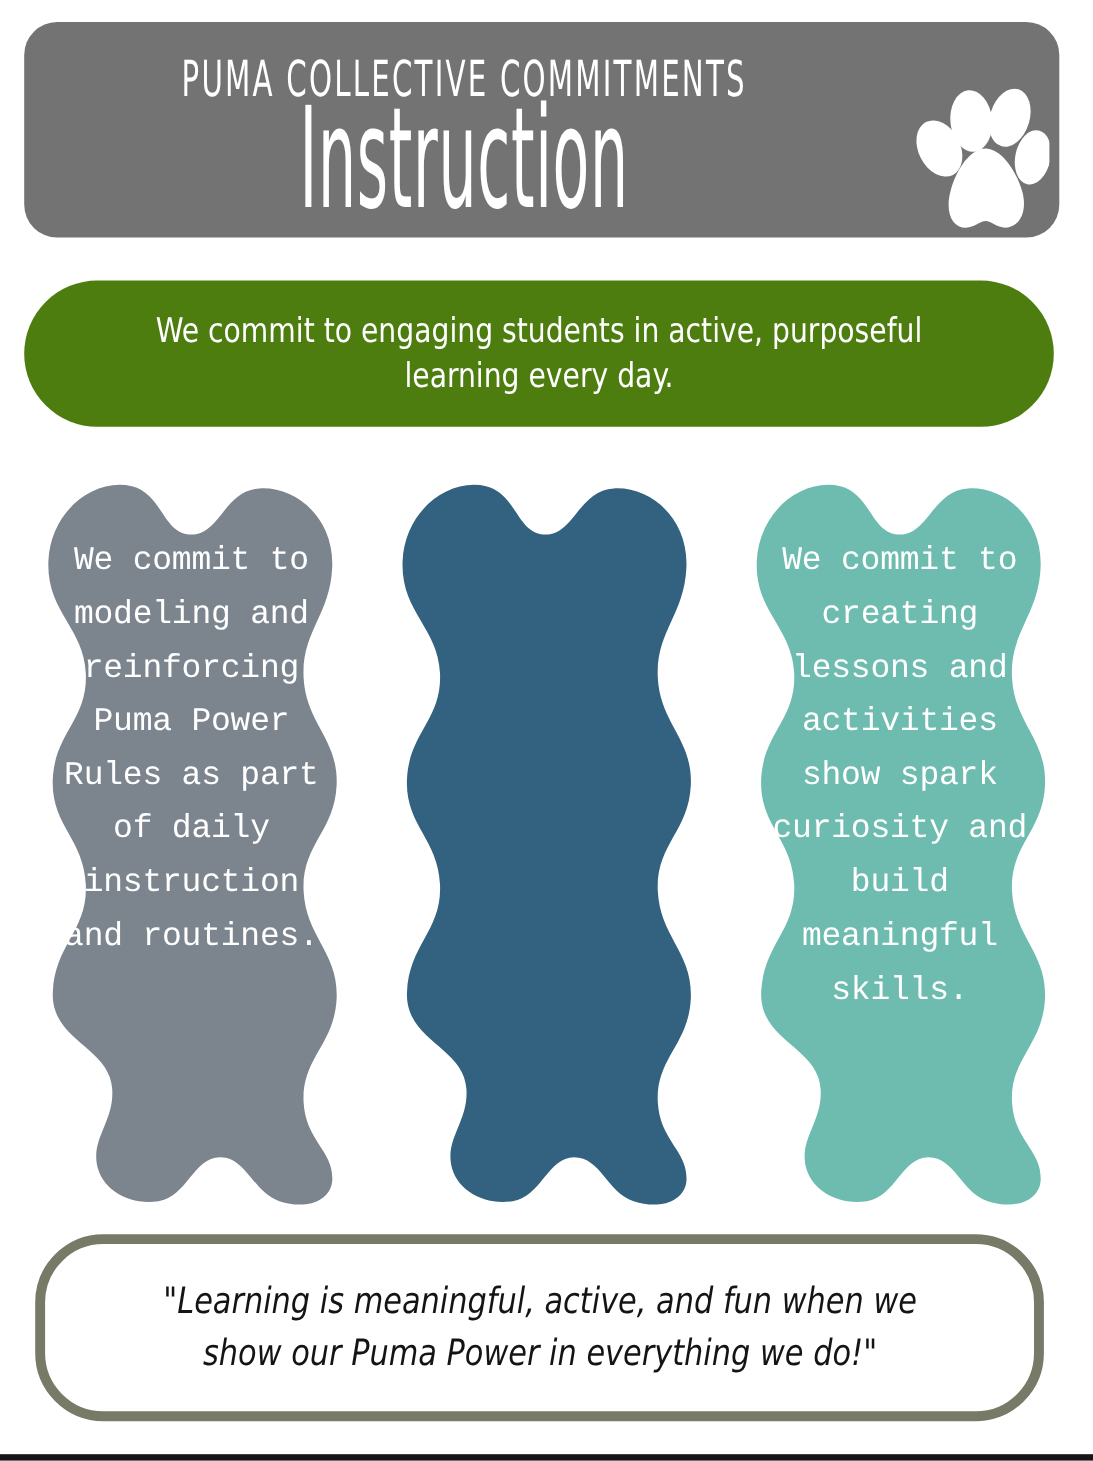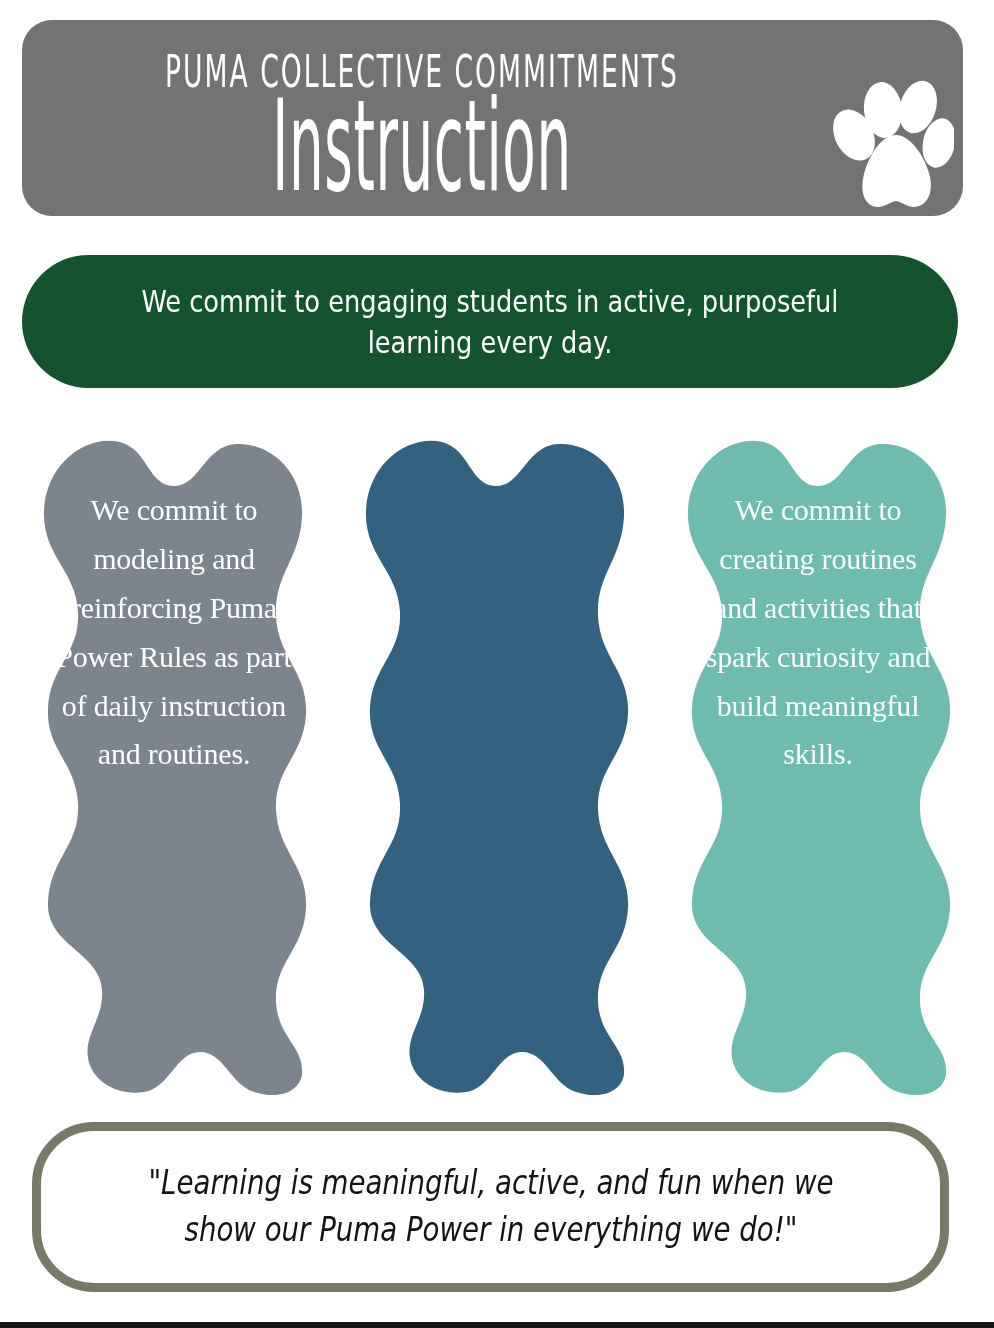--- a/index.html
+++ b/index.html
@@ -73,21 +73,21 @@
     height: 140px;
   }
 
   
   .pledge-pill {
     position: absolute;
     left: 22px;
     top: 255px;
     width: 936px;
     height: 133px;
-    background: #14532d;
+    background: #4d7c0f;
     border-radius: 67px;
     display: flex;
     align-items: center;
     justify-content: center;
   }
   .pledge-text {
     color: #ffffff;
     font-family: "Liberation Sans Narrow", "DejaVu Sans Condensed", "Liberation Sans", sans-serif;
     font-size: 31px;
     line-height: 1.30;
@@ -119,21 +119,21 @@
     top: 0;
     width: 332px;
     height: 690px;
   }
   .col-text {
     position: absolute;
     left: 46px;
     top: 62px;
     width: 240px;
     color: #ffffff;
-    font-family: Liberation Serif, serif;
+    font-family: Liberation Mono, monospace;
     font-size: 30px;
     line-height: 1.63;
     text-align: center;
     letter-spacing: -0.2px;
   }
 
   
   .quote-box {
     position: absolute;
     left: 32px;
@@ -270,21 +270,21 @@
         C 222 660 216 628 192 628
         C 168 628 162 664 136 668
         C 110 672 84 658 80 634
         C 76 610 96 594 94 566
         C 92 528 38 522 40 478
         C 42 434 72 422 70 380
         C 68 338 38 326 40 284
         C 42 242 72 230 70 188
         C 68 146 34 132 36 86 Z"></path>
     </svg>
-    <div class="col-text">We commit to creating routines and activities that spark curiosity and build meaningful skills.</div>
+    <div class="col-text">We commit to creating lessons and activities show spark curiosity and build meaningful skills.</div>
   </div>
 
 </div>
 
 <div class="quote-box">
   <div class="quote-text">"Learning is meaningful, active, and fun when we show our Puma Power in everything we do!"</div>
 </div>
 
 <div class="bottom-bar"></div>
 

